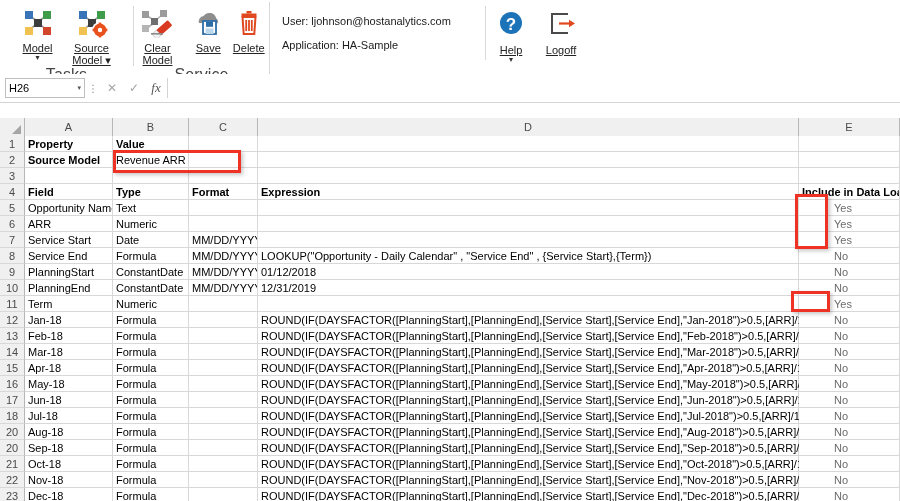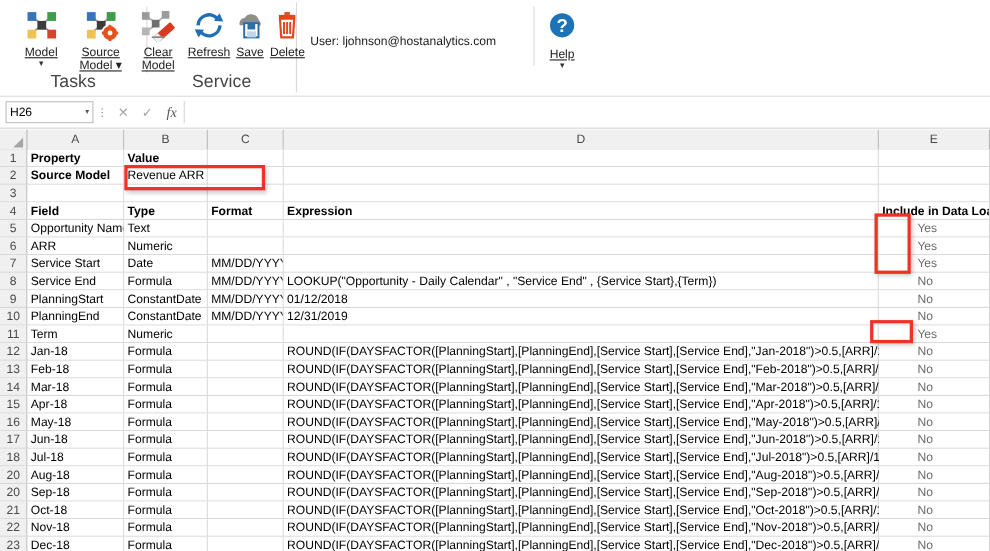--- a/index.html
+++ b/index.html
@@ -39,27 +39,26 @@
     white-space: pre-line;
     text-decoration: underline;
   }
   .rbtn .caret { font-size: 8px; color: #333; line-height: 7px; margin-top: 0px; }
   .rbtn.wide { width: 58px; }
 
   
   .userinfo {
     padding: 9px 10px 0 12px; font-size: 11px; color: #1b1b1b; line-height: 24px;
     min-width: 215px;
-    margin-top: 17px;
   }
   .userinfo div { white-space: nowrap; }
 
   
   .fbar {
-    position: absolute; left: 0; top: 88px; width: 900px; height: 29px;
+    position: absolute; left: 0; top: 74px; width: 900px; height: 29px;
     background: #ffffff; display: flex; align-items: center;
     border-bottom: 1px solid #d4d4d4;
   }
   .namebox {
     margin-left: 5px; width: 80px; height: 20px; background: #fff;
     border: 1px solid #bfbfbf; display: flex; align-items: center;
     padding: 0 3px; font-size: 11px; color: #000;
   }
   .namebox .nbtxt { flex: 1; }
   .namebox .nbcar { font-size: 7px; color: #555; }
@@ -194,31 +193,20 @@
                 <rect x="12" y="25" width="12" height="1.6" fill="#8a8a8a"></rect>
               </svg>
             </span>
             <span class="lbl">Clear
 Model</span>
           </div>
           <div class="rgroup-sep" style="margin:4px 3px 14px 3px;"></div>
           <div class="rbtn">
             <span class="ico">
               <svg width="32" height="30" viewBox="0 0 32 30">
-                <path d="M6 15 A10 10 0 0 1 24 9.5" fill="none" stroke="#1f6fb5" stroke-width="3.1"></path>
-                <path d="M26 15 A10 10 0 0 1 8 20.5" fill="none" stroke="#1f6fb5" stroke-width="3.1"></path>
-                <polygon points="25.5,4 29,11.5 20.5,11 " fill="#1f6fb5"></polygon>
-                <polygon points="6.5,26 3,18.5 11.5,19" fill="#1f6fb5"></polygon>
-              </svg>
-            </span>
-            <span class="lbl">Refresh</span>
-          </div>
-          <div class="rbtn">
-            <span class="ico">
-              <svg width="32" height="30" viewBox="0 0 32 30">
                 <path d="M7 15 a5.2 5.2 0 0 1 4.6-6.9 a7 7 0 0 1 12.6 2.1 a4.6 4.6 0 0 1 1.5 5.1 z" fill="#8d8d8d"></path>
                 <rect x="11" y="13" width="13" height="13" fill="#ffffff" stroke="#2e6ea8" stroke-width="1.8"></rect>
                 <rect x="14" y="13.8" width="7" height="5" fill="#2e6ea8"></rect>
                 <rect x="13.6" y="20.5" width="8" height="5.5" fill="#bcd6ec"></rect>
               </svg>
             </span>
             <span class="lbl">Save</span>
           </div>
           <div class="rbtn">
             <span class="ico">
@@ -234,35 +222,46 @@
             <span class="lbl">Delete</span>
           </div>
         </div>
         <div class="rgroup-label">Service</div>
       </div>
 
       <div class="rgroup-sep" style="margin:2px 0 2px 0;"></div>
 
       <div class="userinfo">
         <div>User: ljohnson@hostanalytics.com</div>
+        <div>Application: HA-Sample</div>
       </div>
 
       <div class="rgroup-sep" style="margin:6px 0 26px 0;"></div>
 
       <div class="rgroup" style="width:120px;">
         <div class="rgroup-items" style="padding-top:6px;">
           <div class="rbtn">
             <span class="ico">
               <svg width="30" height="30" viewBox="0 0 30 30">
                 <circle cx="15" cy="13" r="11" fill="#1c73b8"></circle>
                 <text x="15" y="19.5" font-family="Liberation Sans, sans-serif" font-size="17" font-weight="bold" fill="#ffffff" text-anchor="middle">?</text>
               </svg>
             </span>
             <span class="lbl">Help</span>
             <span class="caret">▾</span>
+          </div>
+          <div class="rbtn">
+            <span class="ico">
+              <svg width="32" height="30" viewBox="0 0 32 30">
+                <path d="M23 4 H7 V23 H23" fill="none" stroke="#4a4a4a" stroke-width="2"></path>
+                <line x1="14" y1="13.5" x2="26" y2="13.5" stroke="#e0481f" stroke-width="2.2"></line>
+                <polygon points="30,13.5 24,9.8 24,17.2" fill="#e0481f"></polygon>
+              </svg>
+            </span>
+            <span class="lbl">Logoff</span>
           </div>
         </div>
         <div class="rgroup-label">&nbsp;</div>
       </div>
 
     </div>
   </div>
 
   <div class="fbar">
     <div class="namebox">

